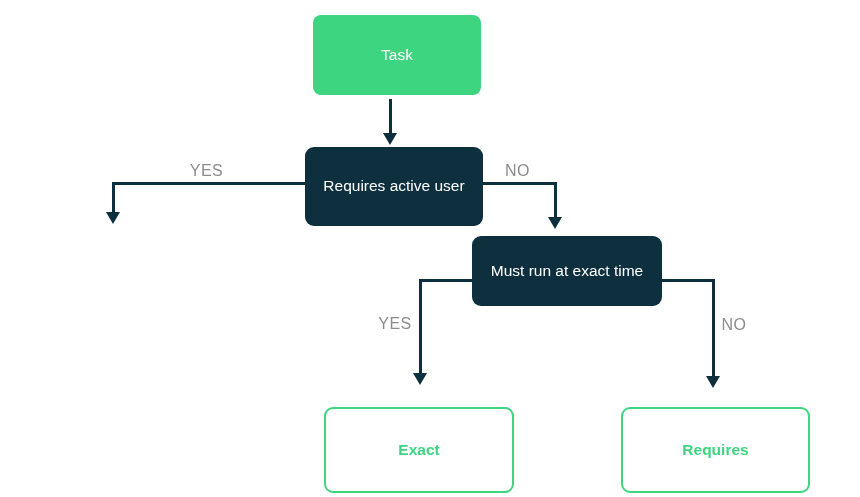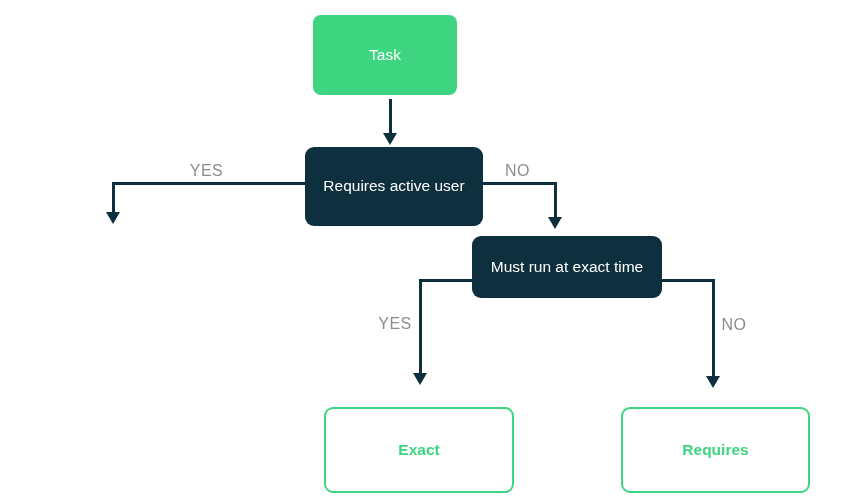--- a/index.html
+++ b/index.html
@@ -93,24 +93,24 @@
     <div class="edge-label" style="left:376px; top:315px; width:38px;">YES</div>
   </div>
 
   <div>
     <div class="line" style="left:662px; top:279px; width:53px; height:3px;"></div>
     <div class="line" style="left:712px; top:279px; width:3px; height:98px;"></div>
     <div class="arrowhead" style="left:706px; top:376px;"></div>
     <div class="edge-label" style="left:720px; top:316px; width:28px;">NO</div>
   </div>
 
-  <div class="node start" style="left:313px; top:15px; width:144px; height:80px;">Task</div>
+  <div class="node start" style="left:313px; top:15px; width:168px; height:80px;">Task</div>
 
   <div class="node decision" style="left:305px; top:147px; width:178px; height:79px;">Requires active user</div>
 
-  <div class="node decision" style="left:472px; top:236px; width:190px; height:62px;">Must run at exact time</div>
+  <div class="node decision" style="left:472px; top:236px; width:190px; height:70px;">Must run at exact time</div>
 
 
   <div class="node outcome" style="left:324px; top:407px; width:190px; height:86px;">Exact</div>
 
   <div class="node outcome" style="left:621px; top:407px; width:189px; height:86px;">Requires</div>
 
 </div>
 
 </body></html>

